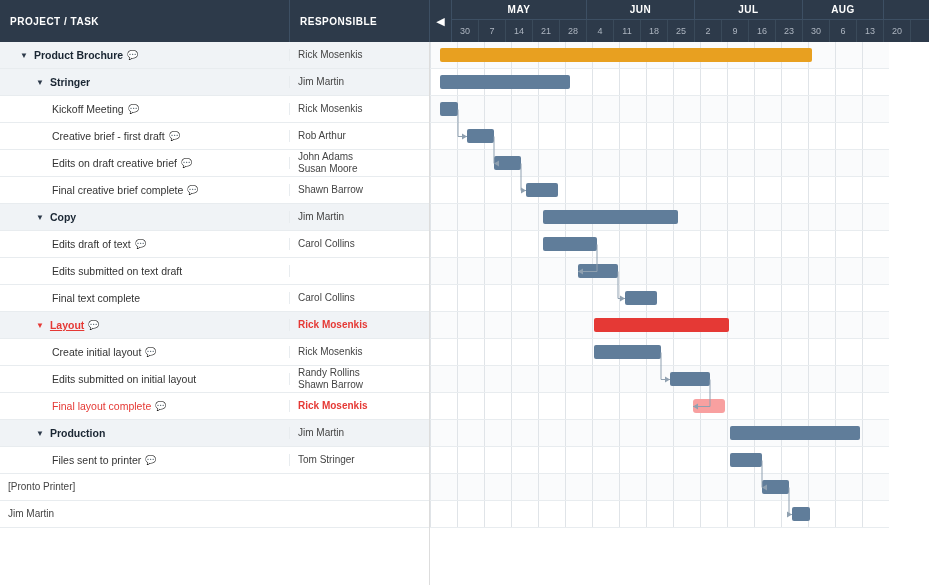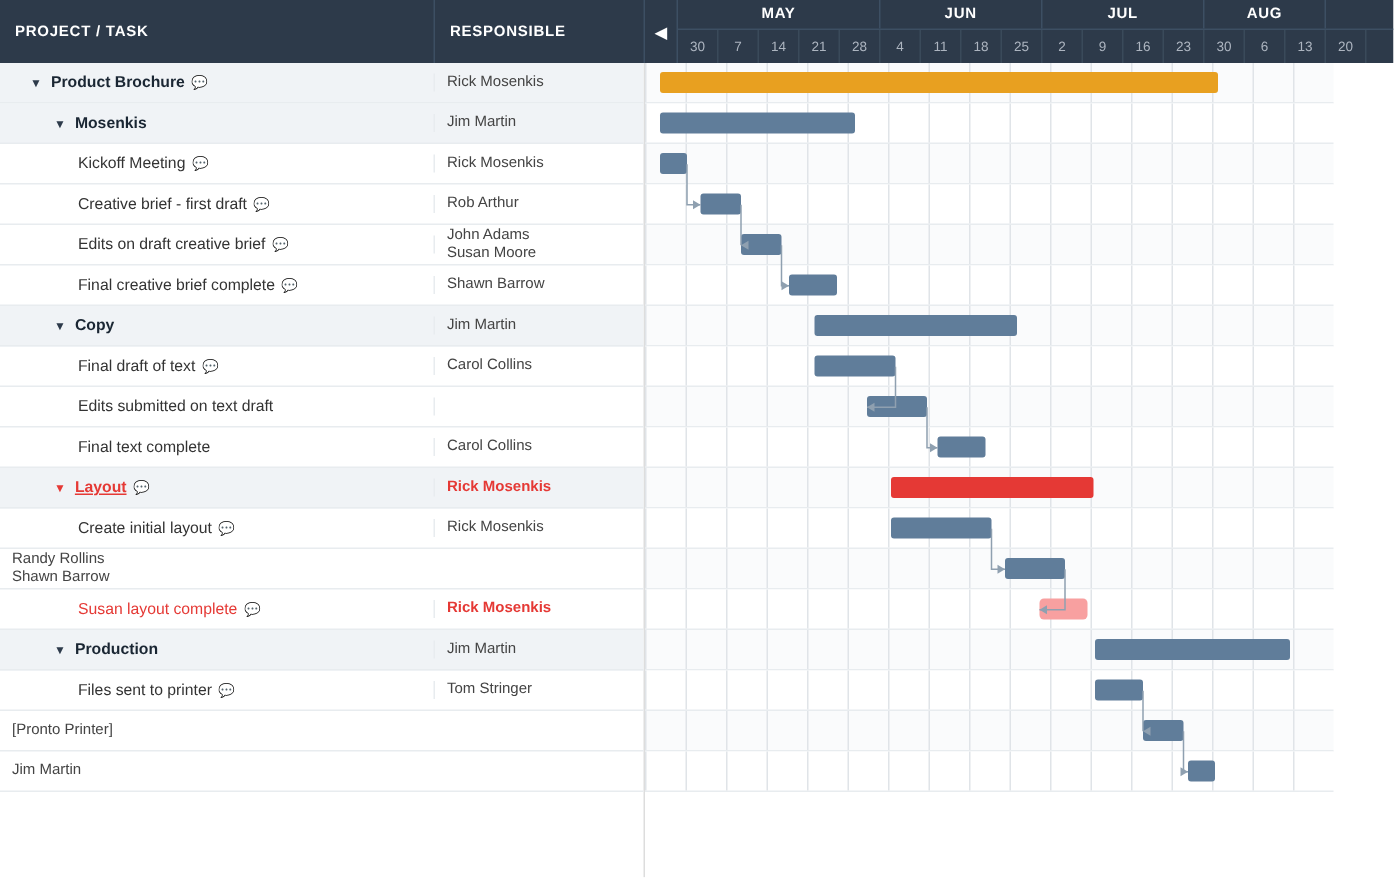--- a/index.html
+++ b/index.html
@@ -101,21 +101,21 @@
           <div class="task-cell indent-1">
             <span class="triangle">▼</span>
             <span class="task-name group">Product Brochure</span>
             <span class="comment-icon" style="font-size: 9px; background: none; color: rgb(143, 160, 176);">💬</span>
           </div>
           <div class="responsible-cell">Rick Mosenkis</div>
         </div>
         <div class="gantt-row group-row">
           <div class="task-cell indent-2">
             <span class="triangle">▼</span>
-            <span class="task-name group">Mosenkis</span>
+            <span class="task-name group">Stringer</span>
           </div>
           <div class="responsible-cell">Jim Martin</div>
         </div>
         <div class="gantt-row">
           <div class="task-cell indent-3">
             <span class="task-name ">Kickoff Meeting</span>
             <span class="comment-icon" style="font-size: 9px; background: none; color: rgb(143, 160, 176);">💬</span>
           </div>
           <div class="responsible-cell">Rick Mosenkis</div>
         </div>
@@ -142,21 +142,21 @@
         </div>
         <div class="gantt-row group-row">
           <div class="task-cell indent-2">
             <span class="triangle">▼</span>
             <span class="task-name group">Copy</span>
           </div>
           <div class="responsible-cell">Jim Martin</div>
         </div>
         <div class="gantt-row">
           <div class="task-cell indent-3">
-            <span class="task-name ">Final draft of text</span>
+            <span class="task-name ">Edits draft of text</span>
             <span class="comment-icon" style="font-size: 9px; background: none; color: rgb(143, 160, 176);">💬</span>
           </div>
           <div class="responsible-cell">Carol Collins</div>
         </div>
         <div class="gantt-row">
           <div class="task-cell indent-3">
             <span class="task-name ">Edits submitted on text draft</span>
           </div>
           <div class="responsible-cell"></div>
         </div>
@@ -175,25 +175,28 @@
           <div class="responsible-cell" style="color: rgb(229, 57, 53); font-weight: bold;">Rick Mosenkis</div>
         </div>
         <div class="gantt-row">
           <div class="task-cell indent-3">
             <span class="task-name ">Create initial layout</span>
             <span class="comment-icon" style="font-size: 9px; background: none; color: rgb(143, 160, 176);">💬</span>
           </div>
           <div class="responsible-cell">Rick Mosenkis</div>
         </div>
         <div class="gantt-row">
+          <div class="task-cell indent-3">
+            <span class="task-name ">Edits submitted on initial layout</span>
+          </div>
           <div class="responsible-cell">Randy Rollins<br>Shawn Barrow</div>
         </div>
         <div class="gantt-row">
           <div class="task-cell indent-3">
-            <span class="task-name milestone-red">Susan layout complete</span>
+            <span class="task-name milestone-red">Final layout complete</span>
             <span class="comment-icon" style="font-size: 9px; background: none; color: rgb(143, 160, 176);">💬</span>
           </div>
           <div class="responsible-cell" style="color: rgb(229, 57, 53); font-weight: bold;">Rick Mosenkis</div>
         </div>
         <div class="gantt-row group-row">
           <div class="task-cell indent-2">
             <span class="triangle">▼</span>
             <span class="task-name group">Production</span>
           </div>
           <div class="responsible-cell">Jim Martin</div>

